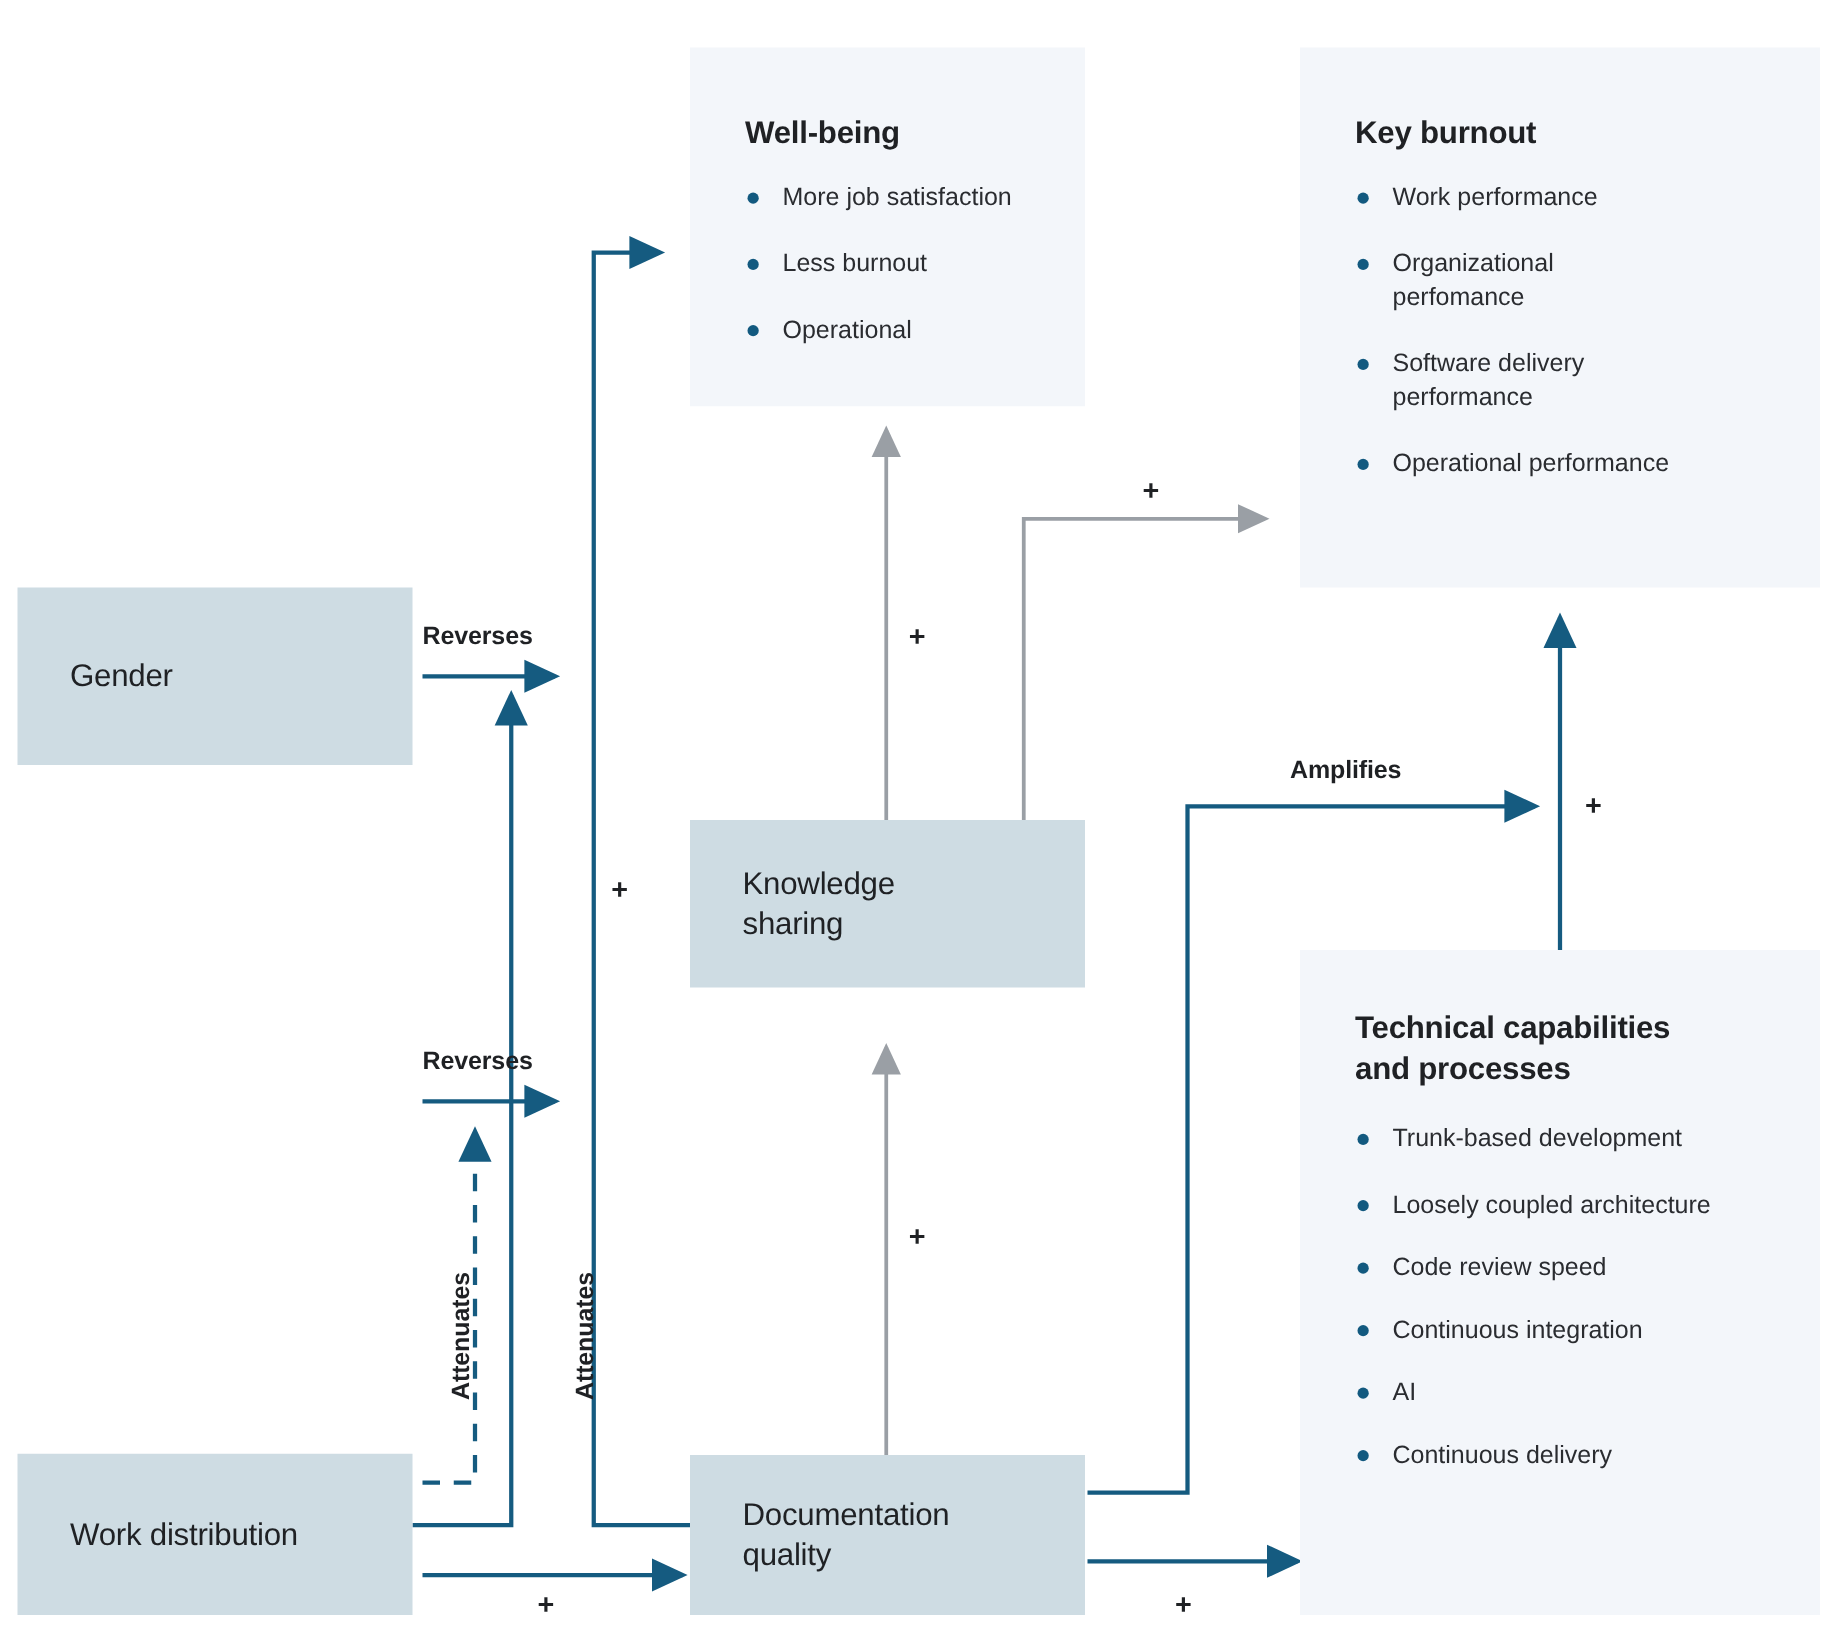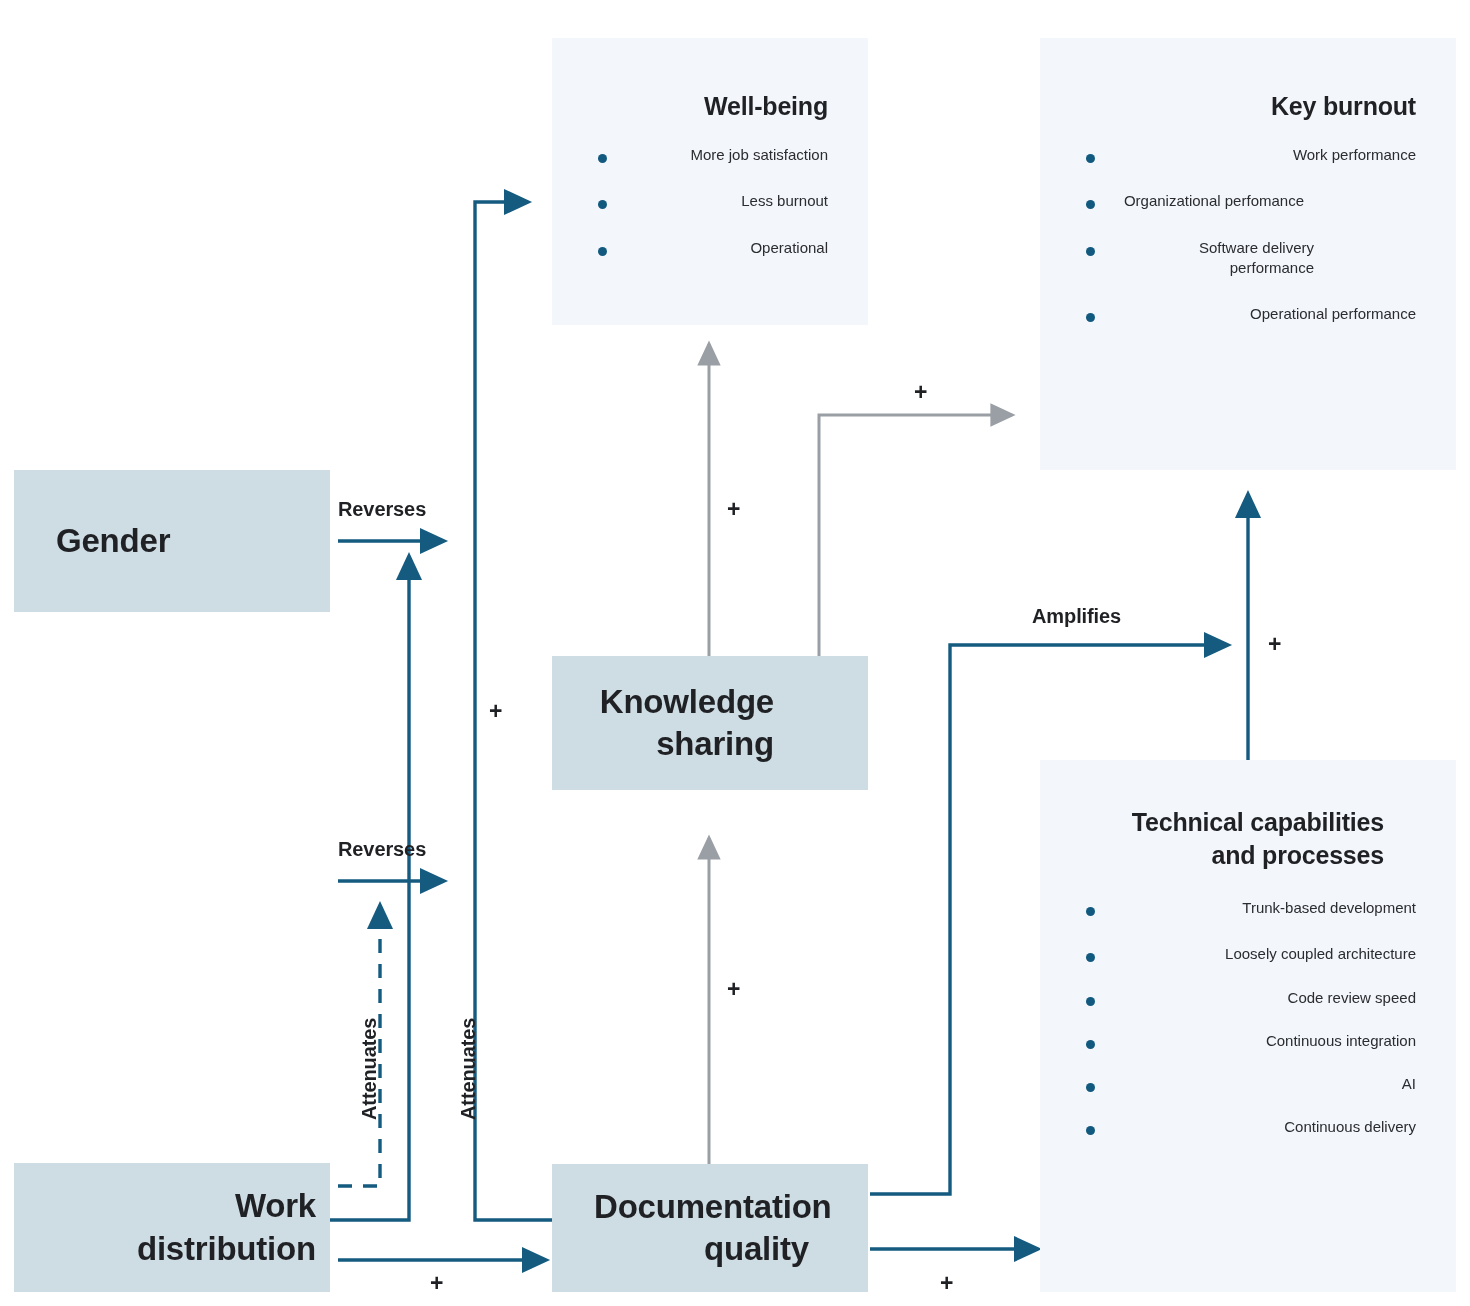--- a/index.html
+++ b/index.html
@@ -10,31 +10,30 @@
   #stage{
     position:relative;
     width:1470px;
     height:1306px;
     background:#ffffff;
     overflow:hidden;
   }
   .node{
     position:absolute;
     box-sizing:border-box;
-    text-align:right;
   }
   
   .box-solid{
     background:#cedce3;
     display:flex;
     align-items:center;
   }
   .box-solid .node-title{
-    font-size:33px;
-    font-weight:bold;
+    font-size:25px;
+    font-weight:normal;
     color:#1f2124;
     letter-spacing:-0.2px;
     line-height:1.28;
     padding-left:42px;
     padding-right:14px;
   }
   
   .box-pale{
     background:#f3f6fa;
     padding:52px 40px 28px 44px;
@@ -48,21 +47,21 @@
     margin:0 0 22px 0;
   }
   .bullets{
     list-style:none;
     margin:0;
     padding:0;
   }
   .bullets li{
     position:relative;
     padding-left:30px;
-    font-size:15px;
+    font-size:20px;
     line-height:1.35;
     color:#2a2c30;
     margin-bottom:26px;
   }
   .bullets li:last-child{margin-bottom:0;}
   .bullets li .dot{
     position:absolute;
     left:2px;
     top:9px;
     width:9px;

